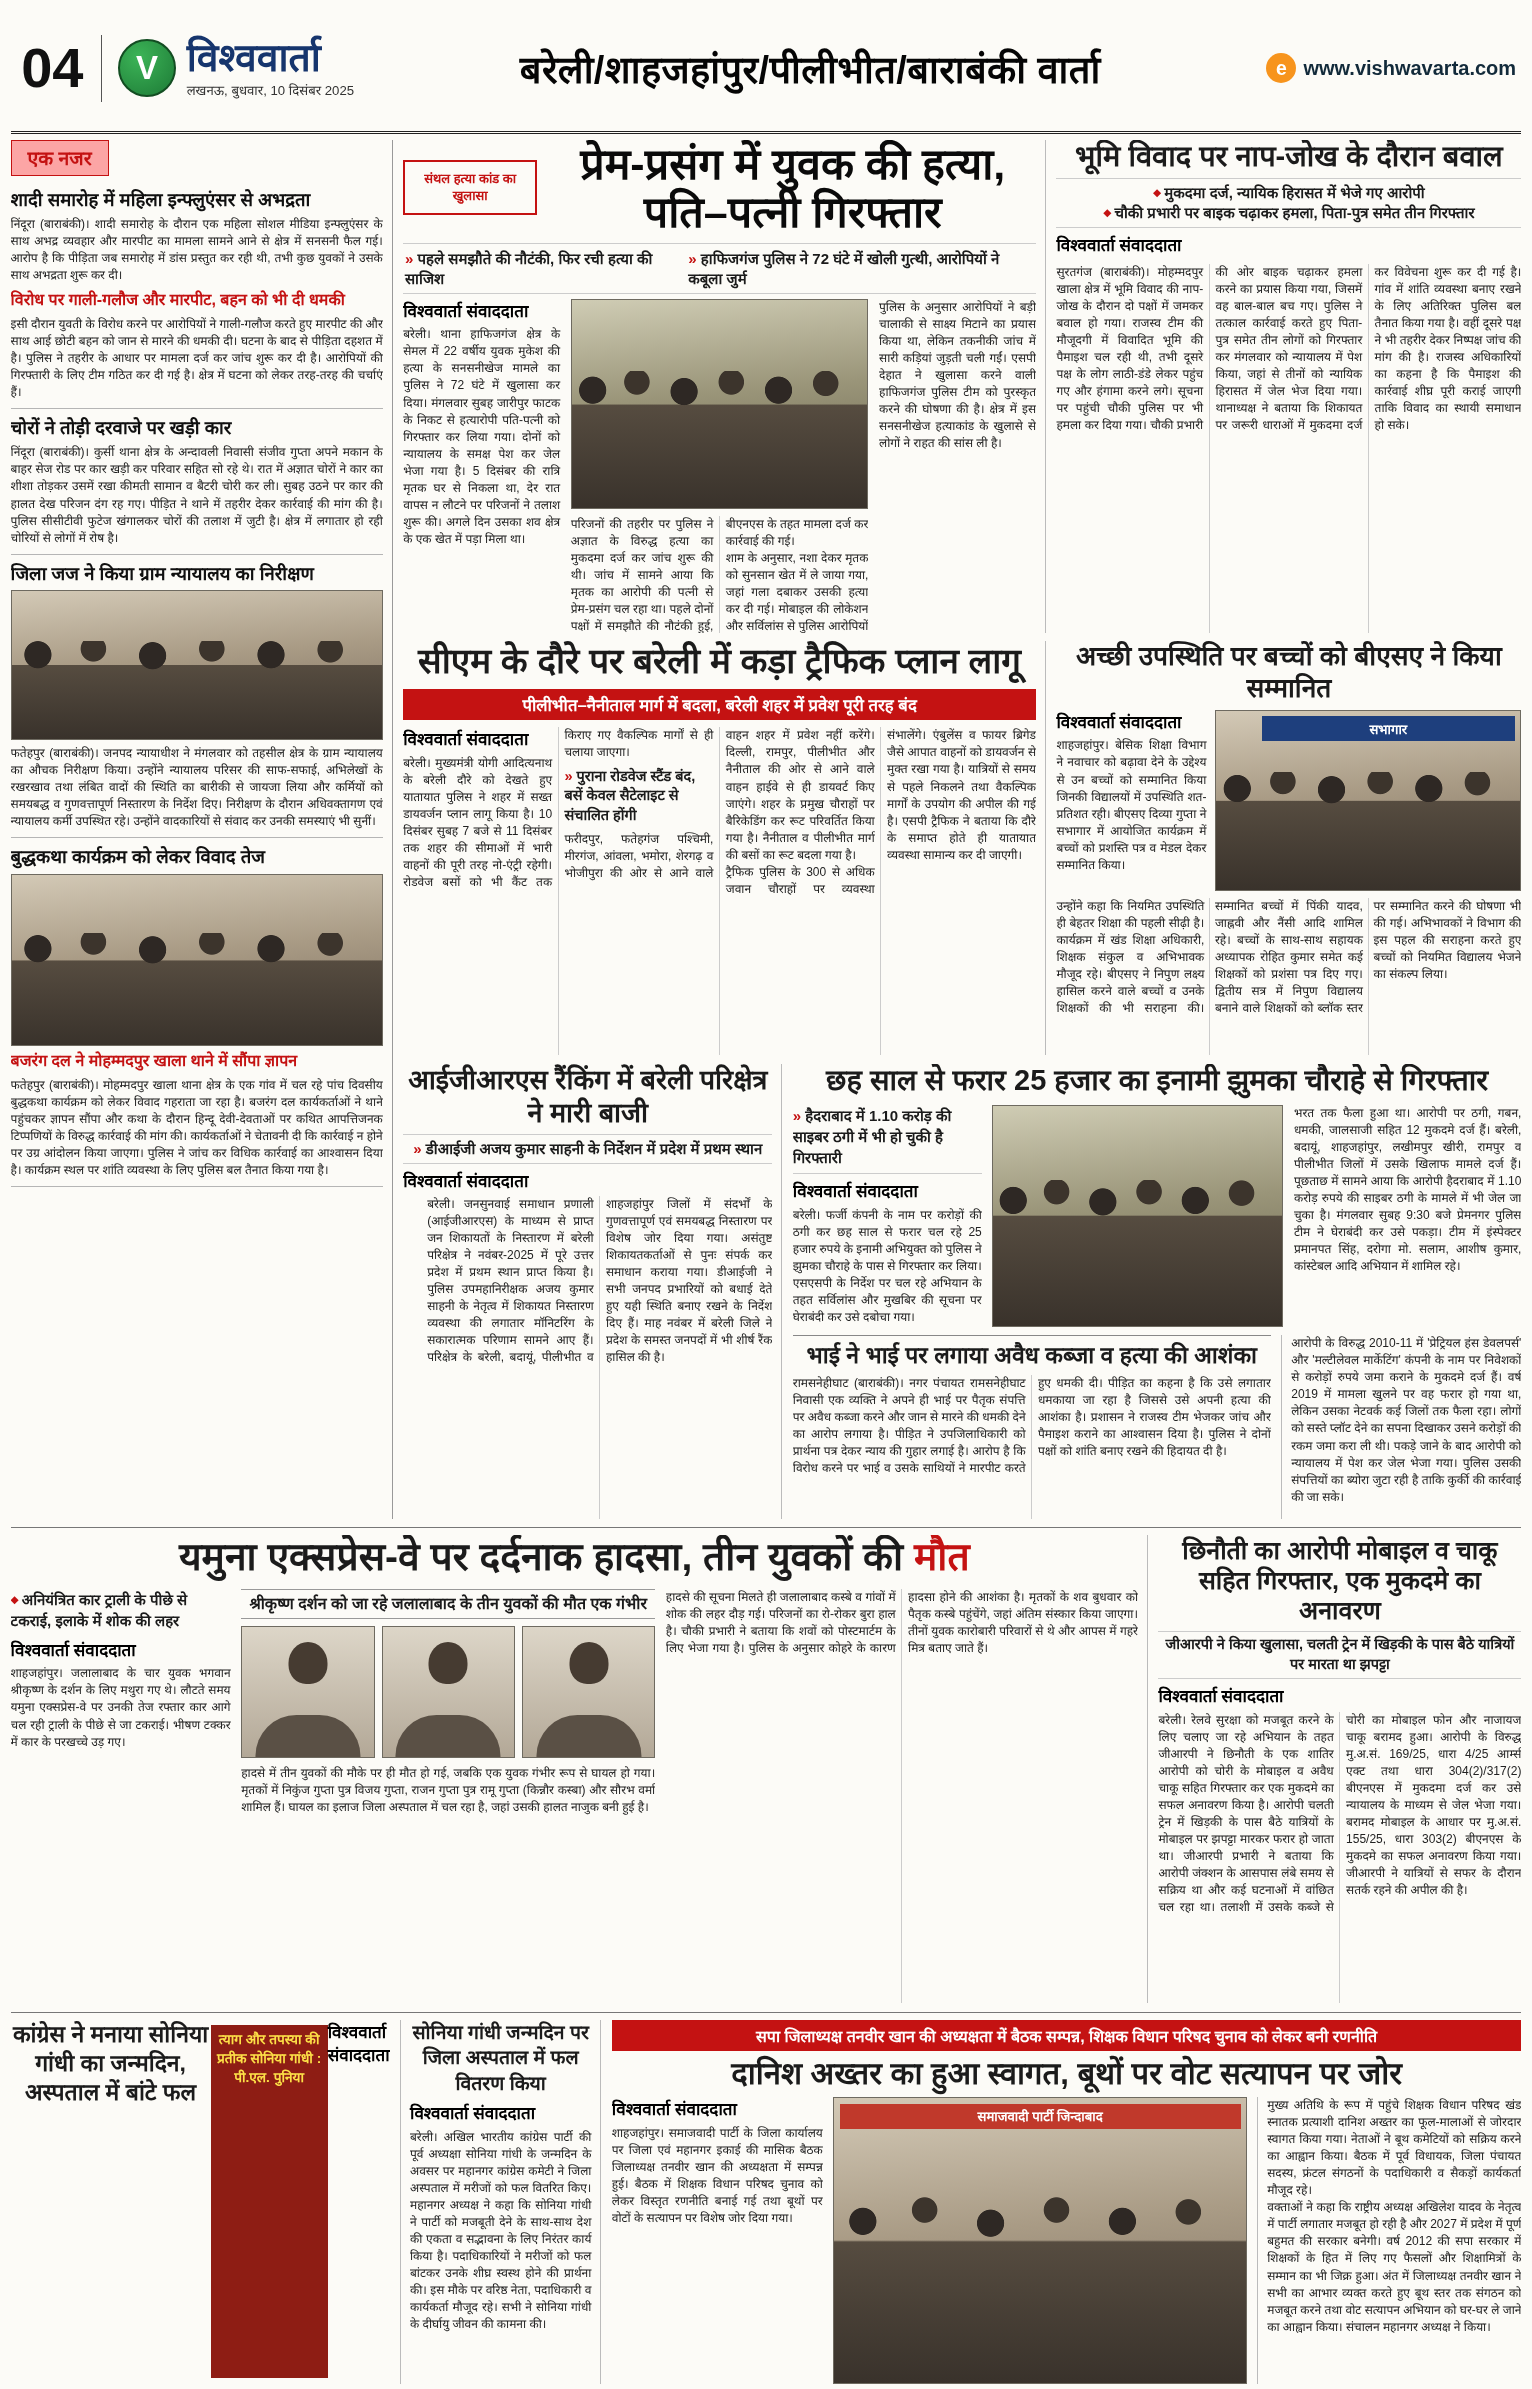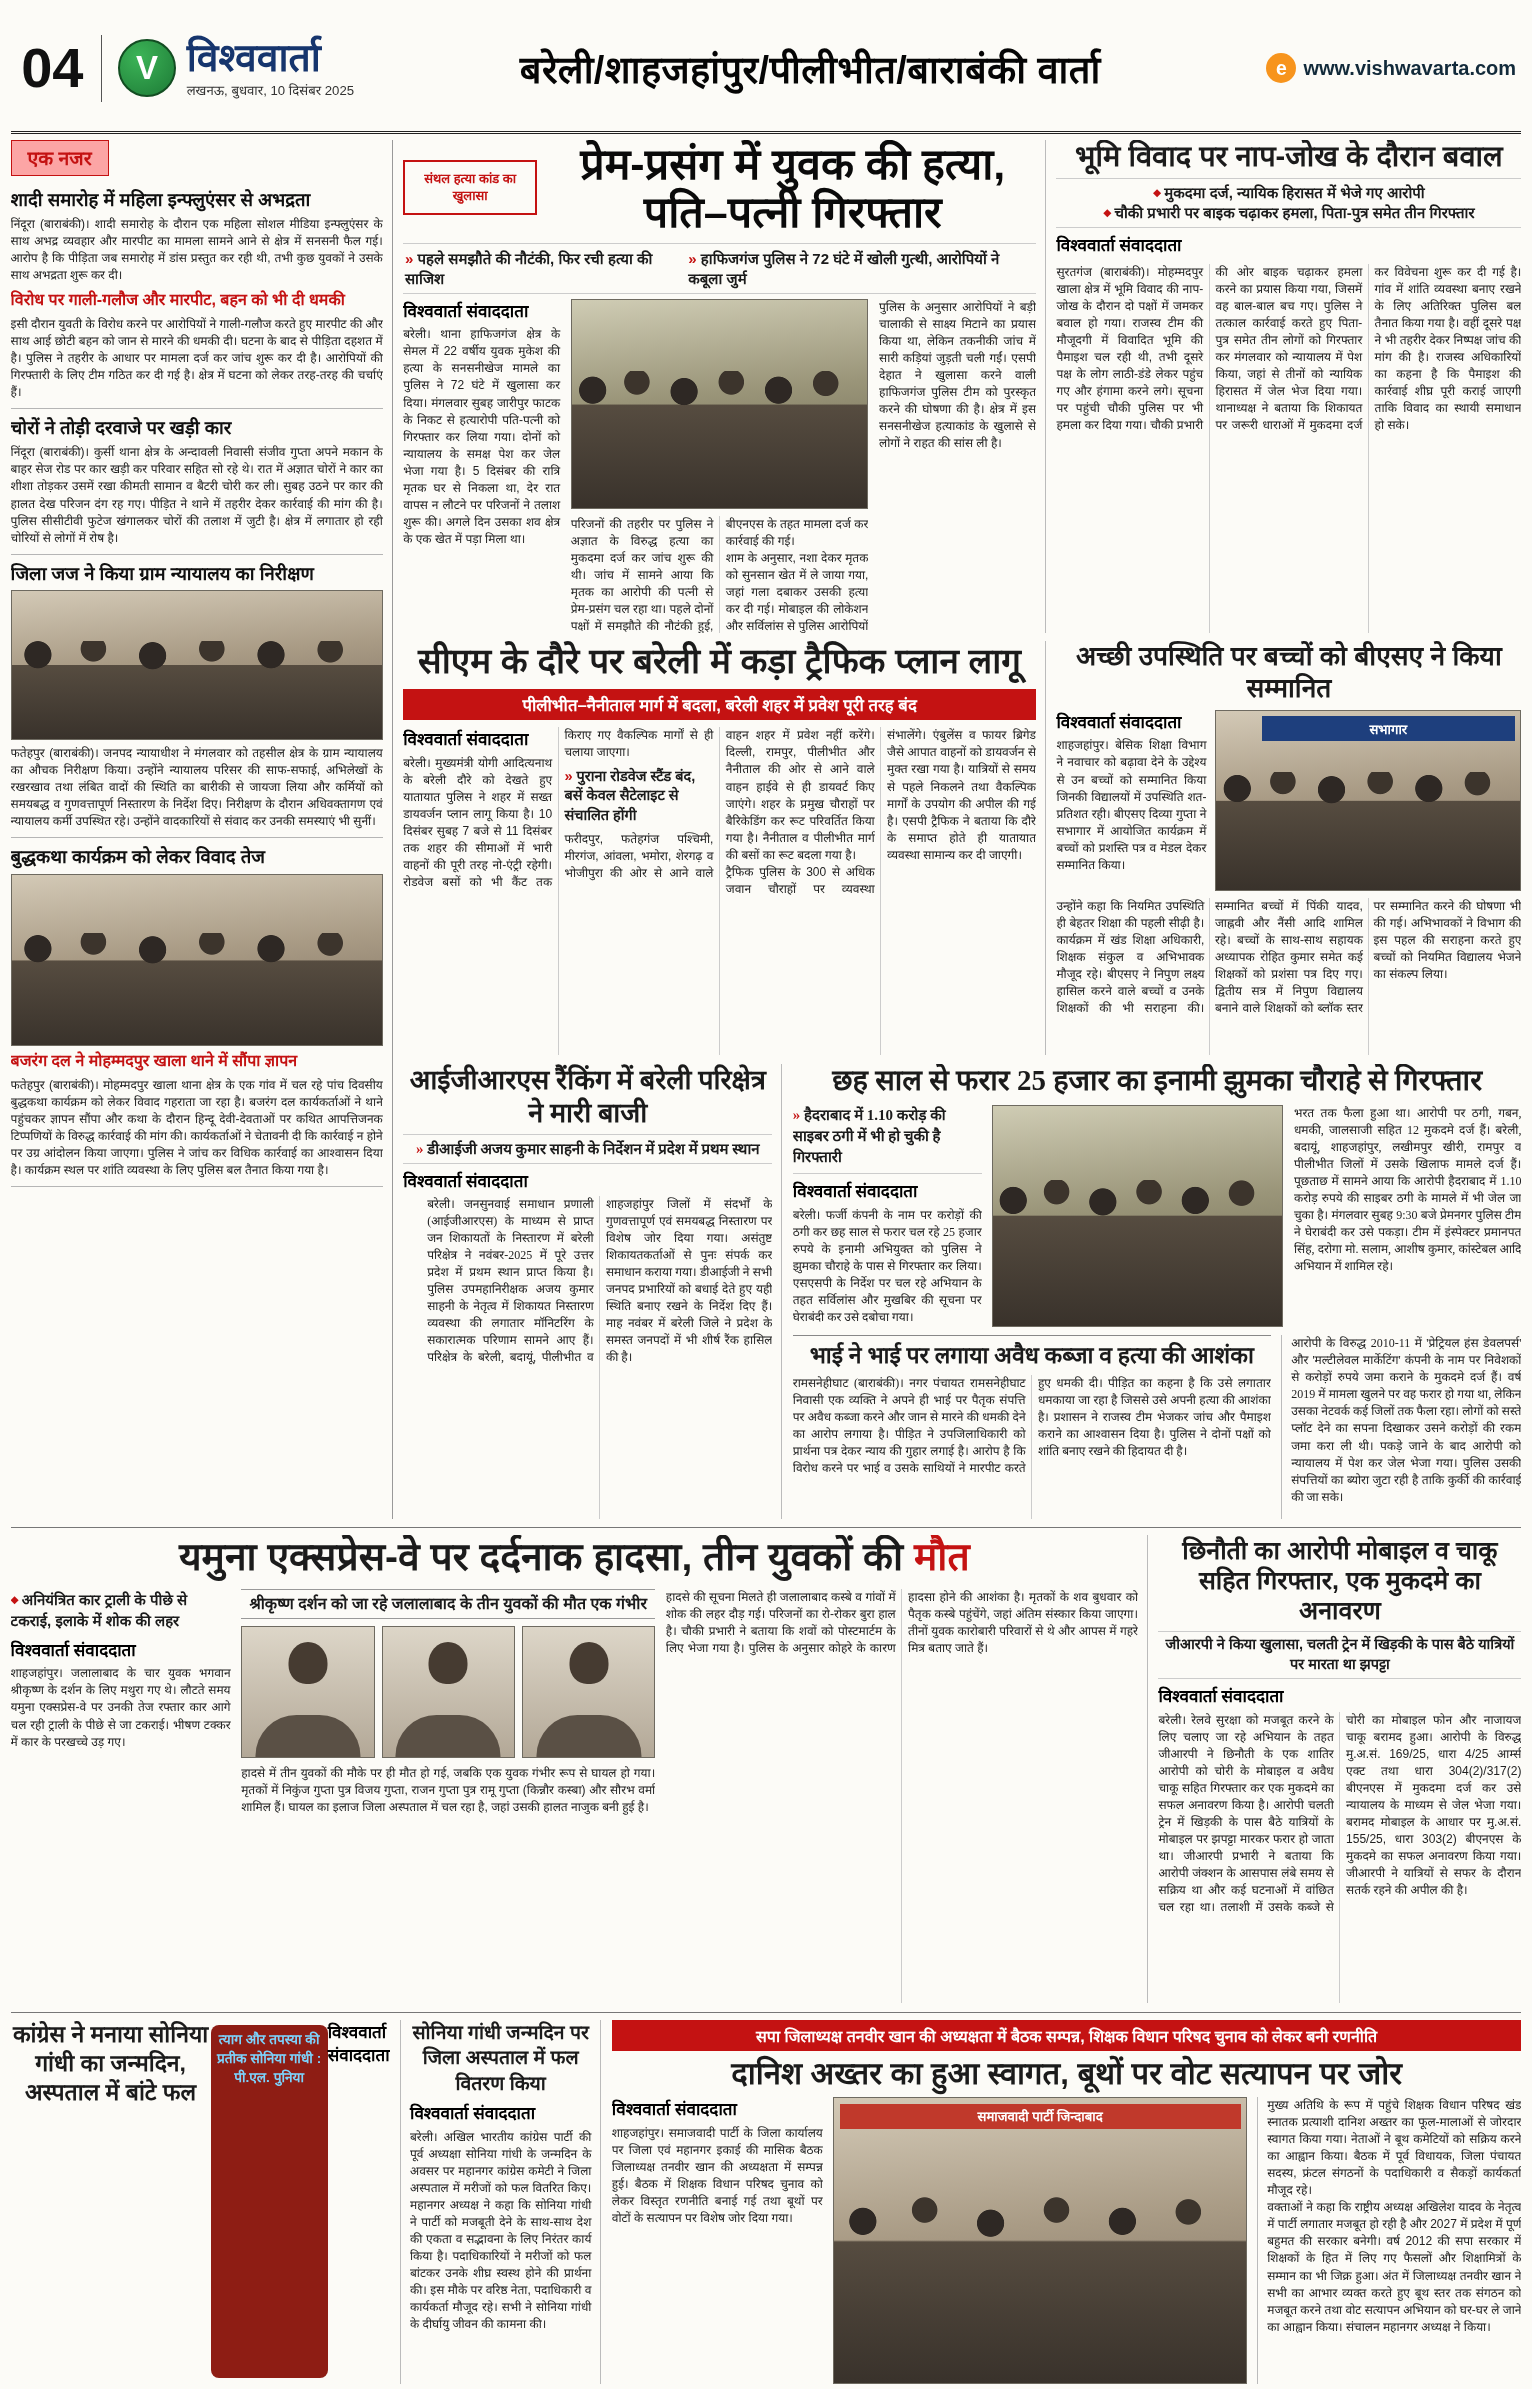--- a/index.html
+++ b/index.html
@@ -42,21 +42,21 @@
   .zoneA{display:grid;grid-template-columns:382px 1fr;gap:10.6px;height:1379px;margin-top:5.3px;flex:0 0 auto;}
   .rail{border-right:1.8px solid #999;padding-right:8.8px;display:flex;flex-direction:column;overflow:hidden;}
   .rail-label{align-self:flex-start;border:1.8px solid #c41212;color:#c41212;font-weight:bold;font-size:19.4px;padding:3.5px 16px;margin-bottom:5.3px;background:#fca5a5;}
   .rail-art{border-bottom:0.9px solid #b5b5b5;padding:7px 0;overflow:hidden;}
   .rail-art h3{font-size:18.5px;line-height:1.25;margin-bottom:5.3px;color:#101010;}
   .rail-photo{height:150px;margin:5.3px 0;}
   .rail-photo--tall{height:172px;}
   .mainA{display:flex;flex-direction:column;gap:8.8px;overflow:hidden;}
   .rowT{display:grid;grid-template-columns:1fr 465px;gap:10.6px;height:493px;}
   .rowM{display:grid;grid-template-columns:1fr 465px;gap:10.6px;height:414px;}
-  .row3{display:grid;grid-template-columns:379px 1fr;gap:10.6px;flex:1;overflow:hidden;font-family:Liberation Serif, serif;}
+  .row3{display:grid;grid-template-columns:379px 1fr;gap:10.6px;flex:1;overflow:hidden;}
 
   
   .prem{display:flex;flex-direction:column;overflow:hidden;border-right:0.9px solid #bbb;padding-right:8.8px;}
   .prem-top{display:flex;gap:12.3px;align-items:center;}
   .kicker{flex:0 0 134px;border:2.6px solid #c41212;color:#c41212;font-weight:bold;font-size:13px;text-align:center;padding:8.8px 5.3px;line-height:1.3;}
   .prem h1{flex:1;text-align:center;font-size:43px;line-height:1.12;color:#0a0a0a;font-weight:bold;}
   .subrow{display:flex;justify-content:space-between;gap:14px;margin:7px 0 5.3px;border-top:0.9px solid #ccc;border-bottom:0.9px solid #ccc;padding:4.4px 1.8px;}
   .psub{font-size:15px;font-weight:bold;}
   .psub::before{content:"» ";color:#c41212;}
   .prem-content{flex:1;display:grid;grid-template-columns:157px 1fr 157px;gap:10.6px;overflow:hidden;}
@@ -128,21 +128,21 @@
   
   .chhin{display:flex;flex-direction:column;overflow:hidden;}
   .chhin h2{font-size:25px;text-align:center;line-height:1.2;font-weight:bold;}
   .chhin-sub{font-weight:bold;font-size:14.5px;text-align:center;border-top:0.9px solid #ccc;border-bottom:0.9px solid #ccc;padding:3.5px 0;margin:5.3px 0;line-height:1.35;}
   .chhin-body{flex:1;column-count:2;column-gap:12.3px;column-rule:0.9px solid #ccc;overflow:hidden;}
 
   
   .zoneC{display:grid;grid-template-columns:379px 201px 1fr;gap:10.6px;height:384px;margin-top:8.8px;border-top:1.8px solid #777;padding-top:7px;flex:1;overflow:hidden;}
   .congress{display:flex;flex-direction:row;overflow:hidden;}
   .congress h2{font-size:23px;text-align:center;line-height:1.25;font-weight:bold;}
-  .con-strip{background:#8e1d14;color:#7dd3fc;font-weight:bold;font-size:13.7px;text-align:center;padding:3.5px 5.3px;margin:5.3px 0;border-radius:8px;}
+  .con-strip{background:#8e1d14;color:#fde047;font-weight:bold;font-size:13.7px;text-align:center;padding:3.5px 5.3px;margin:5.3px 0;}
   .con-mid{display:grid;grid-template-columns:167px 1fr;gap:8.8px;flex:1;overflow:hidden;}
   .con-mid .photo{height:141px;}
   .sonia{border-left:0.9px solid #bbb;border-right:0.9px solid #bbb;padding:0 8.8px;display:flex;flex-direction:column;overflow:hidden;}
   .sonia h2{font-size:19.4px;text-align:center;line-height:1.3;margin-bottom:5.3px;font-weight:bold;}
   .sapa{display:flex;flex-direction:column;overflow:hidden;}
   .sapa-strip{background:#c41212;color:#fff;font-weight:bold;font-size:16px;text-align:center;padding:4.4px 7px;}
   .sapa h2{font-size:31px;text-align:center;line-height:1.15;margin:5.3px 0;font-weight:bold;}
   .sapa-content{flex:1;display:grid;grid-template-columns:211px 1fr 264px;gap:10.6px;overflow:hidden;}
   .sapa-content .photo{height:100%;min-height:203px;}
   .sapa-colR{border-left:0.9px solid #bbb;padding-left:8.8px;overflow:hidden;}

